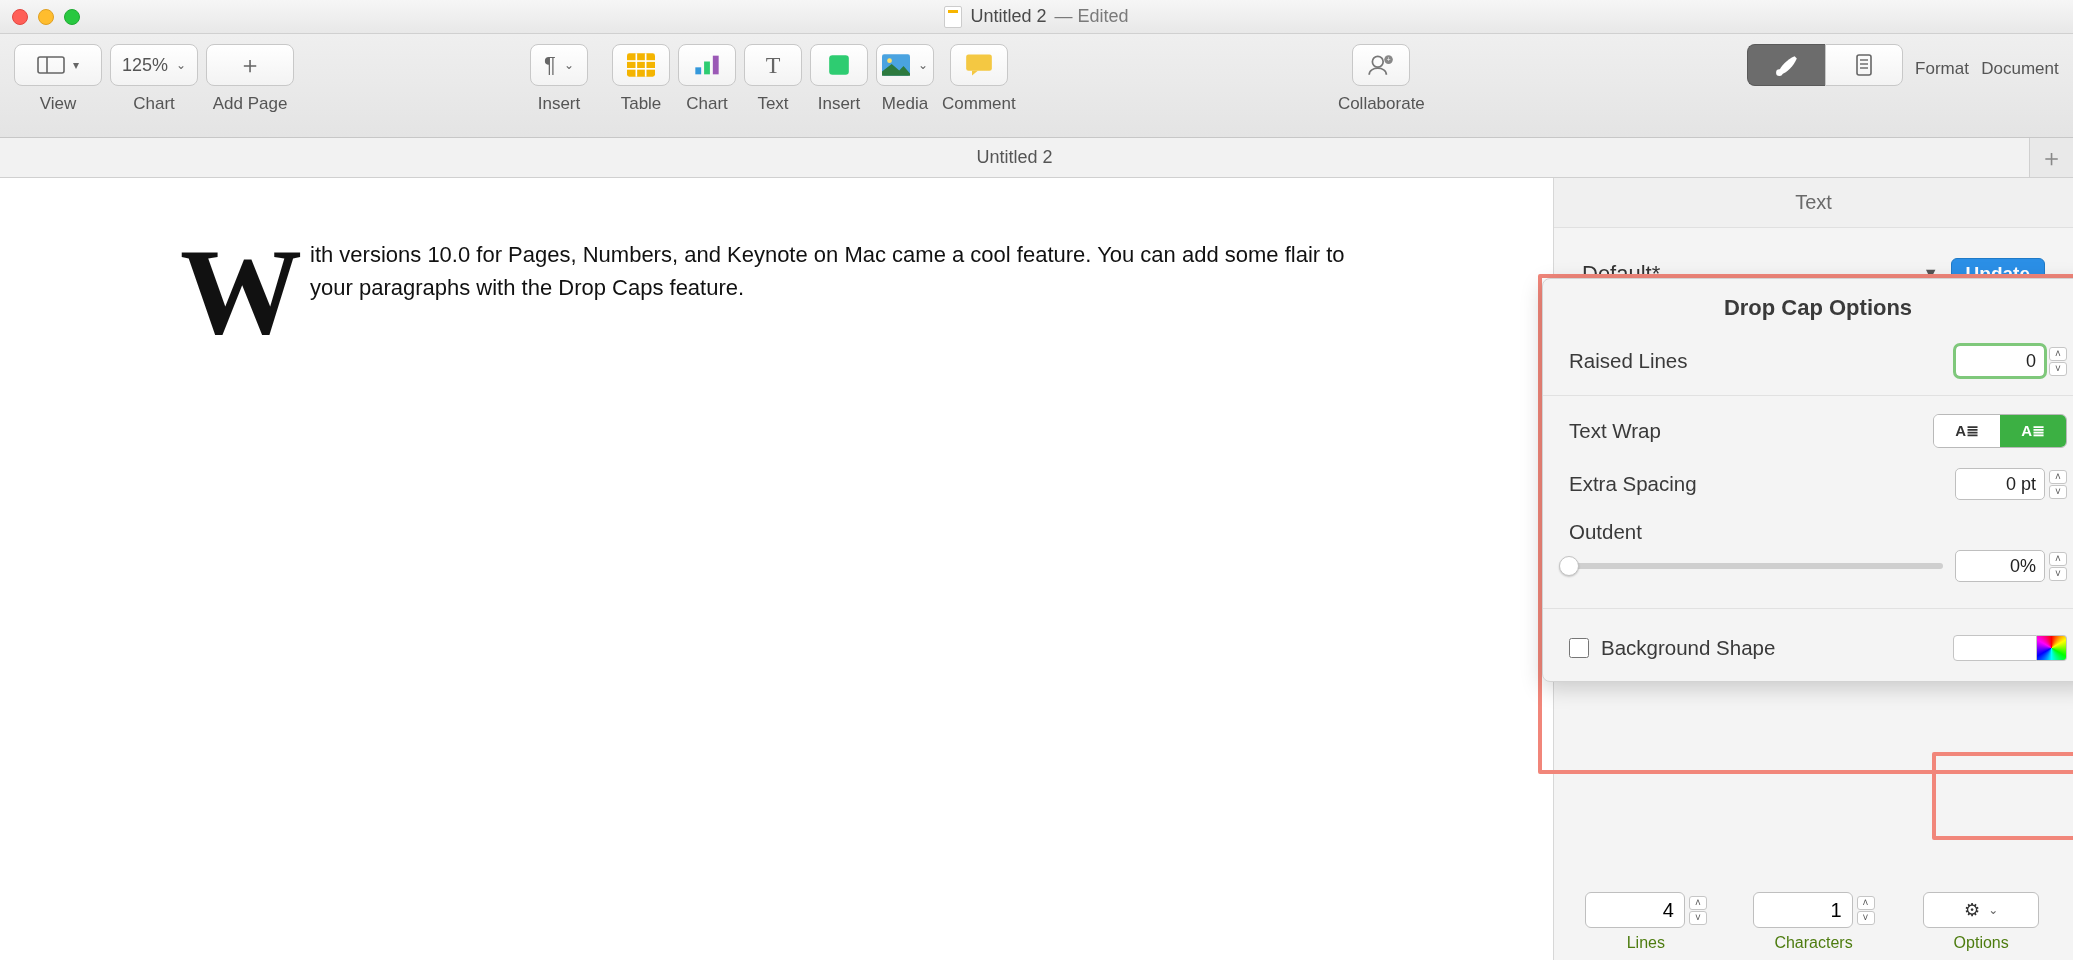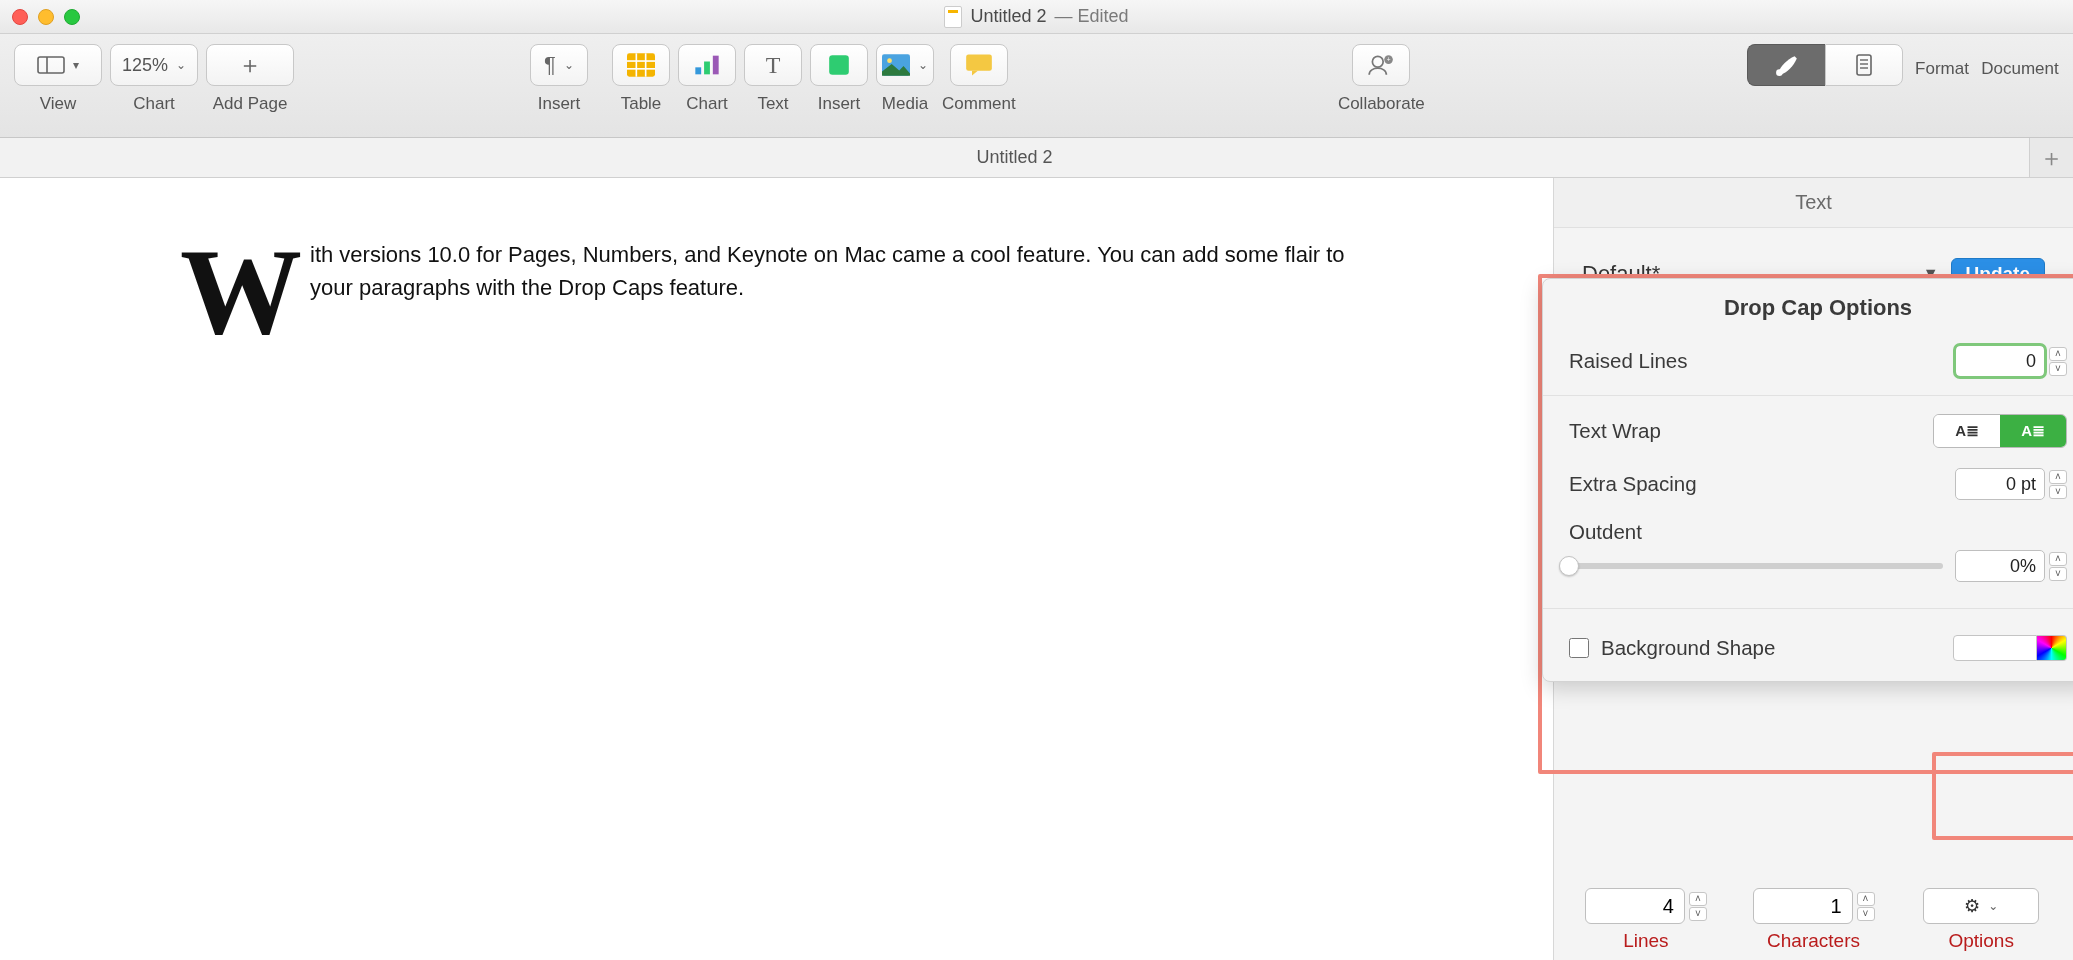--- a/index.html
+++ b/index.html
@@ -192,21 +192,21 @@
   .color-well {
     width: 30px; height: 26px; border: 1px solid #c4c4c4; border-left: none; border-radius: 0 4px 4px 0;
     background: conic-gradient(red, yellow, lime, cyan, blue, magenta, red);
   }
   
   .bottom-steppers {
     position: absolute; bottom: 8px; left: 18px; right: 18px;
     display: flex; gap: 20px; align-items: flex-start; justify-content: space-between;
   }
   .btm-grp { display: flex; flex-direction: column; align-items: center; gap: 6px; flex: 1; }
-  .btm-label { font-size: 19px; color: #b91c1c; }
+  .btm-label { font-size: 16px; color: #4d7c0f; }
   .btm-input { display: flex; gap: 4px; align-items: stretch; }
   .btm-input input {
     width: 100px; height: 36px; border: 1px solid #bfbfbf; border-radius: 6px;
     text-align: right; padding: 0 10px; font-size: 20px; background: #fff;
   }
   .gear-btn {
     width: 116px; height: 36px; border: 1px solid #bfbfbf; border-radius: 6px;
     background: #fff; display: flex; align-items: center; justify-content: center; gap: 6px;
     cursor: pointer; font-size: 18px;
   }

